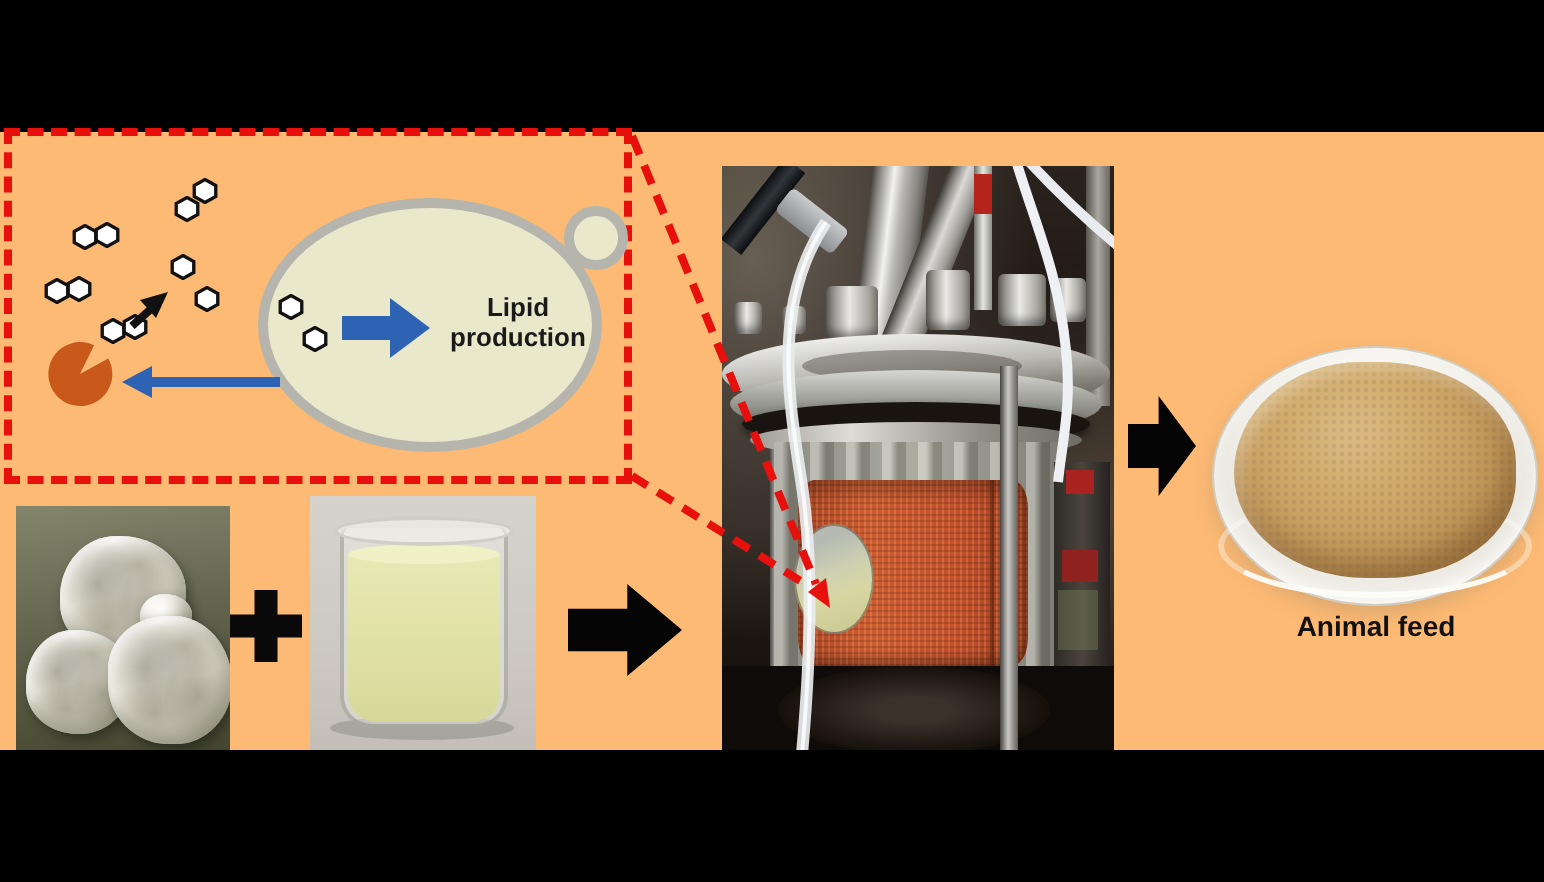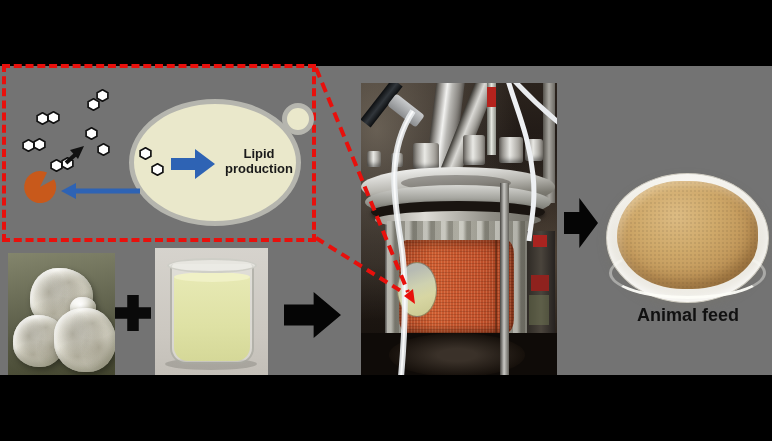--- a/index.html
+++ b/index.html
@@ -1,21 +1,21 @@
 <!DOCTYPE html>
 <html><head>
 <meta charset="utf-8">
 <style>
   html,body{margin:0;padding:0;background:#000;}
   .stage{position:relative;width:772px;height:441px;background:#000;overflow:hidden;
          font-family:"Liberation Sans",sans-serif;}
   .bar{position:absolute;left:0;width:772px;background:#000;}
   .bar.top{top:0;height:66px;}
   .bar.bottom{top:375px;height:66px;}
-  .canvas{position:absolute;left:0;top:66px;width:772px;height:309px;background:#737373;}
+  .canvas{position:absolute;left:0;top:66px;width:772px;height:309px;background:#fdba74;}
 
   
   .callout-box{position:absolute;left:2px;top:-2px;width:306px;height:170px;
                border:4px dashed #e8100c;background:transparent;z-index:1;}
   .bud{position:absolute;left:282px;top:37px;width:32px;height:32px;border-radius:50%;
        background:#eae8cb;border:5px solid #b5b5ae;box-sizing:border-box;z-index:2;}
   .cell{position:absolute;left:129px;top:33px;width:172px;height:127px;border-radius:50%;
         background:#eae8cb;border:5px solid #b5b5ae;box-sizing:border-box;z-index:3;}
   .diagram-svg{position:absolute;left:0;top:0;width:340px;height:200px;z-index:5;pointer-events:none;}
   .lipid-label{position:absolute;left:222px;top:80px;width:74px;z-index:6;
@@ -142,21 +142,21 @@
        background:
         radial-gradient(circle,rgba(0,0,0,.07) 1px,transparent 1.4px),
         radial-gradient(ellipse at 42% 32%,#dcbb83 0%,#cfa96a 35%,#c1975a 62%,#ab8148 84%,#997140 100%);
        background-size:4px 4px,100% 100%;
        box-shadow:inset -4px -8px 14px rgba(110,75,35,.45),inset 3px 4px 8px rgba(255,240,210,.5);}
   .dish-rim{position:absolute;left:3px;top:74px;width:157px;height:52px;border-radius:50%;
        box-sizing:border-box;border:3px solid transparent;
        border-bottom-color:rgba(253,253,248,.95);border-left-color:rgba(253,253,248,.4);
        border-right-color:rgba(253,253,248,.4);}
   .feed-caption{position:absolute;left:608px;top:239px;width:160px;text-align:center;
-       font-size:18px;font-weight:bold;color:#111;}
+       font-size:14px;font-weight:bold;color:#111;}
 </style>
 </head>
 <body>
 
 <div class="stage">
   <div class="bar top"></div>
   <div class="bar bottom"></div>
 
   <div class="canvas">
 

